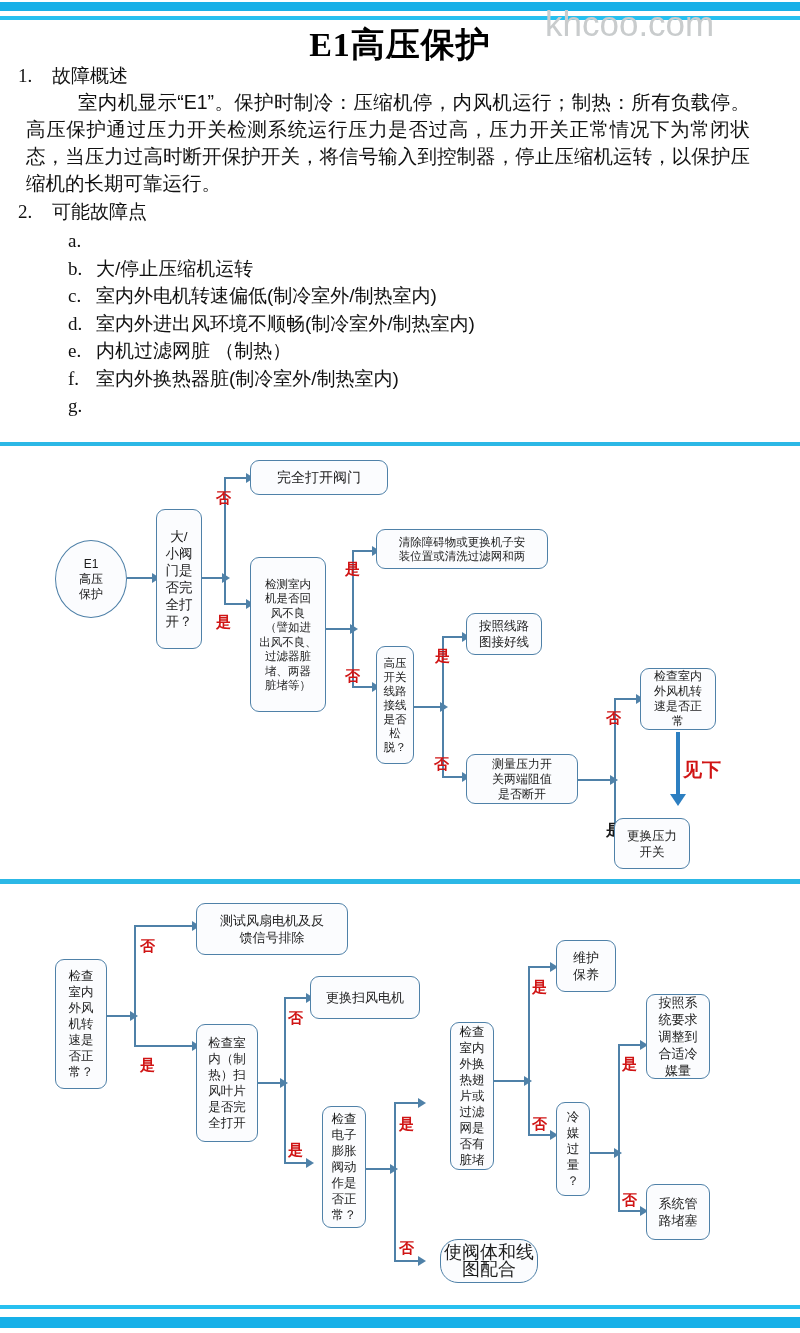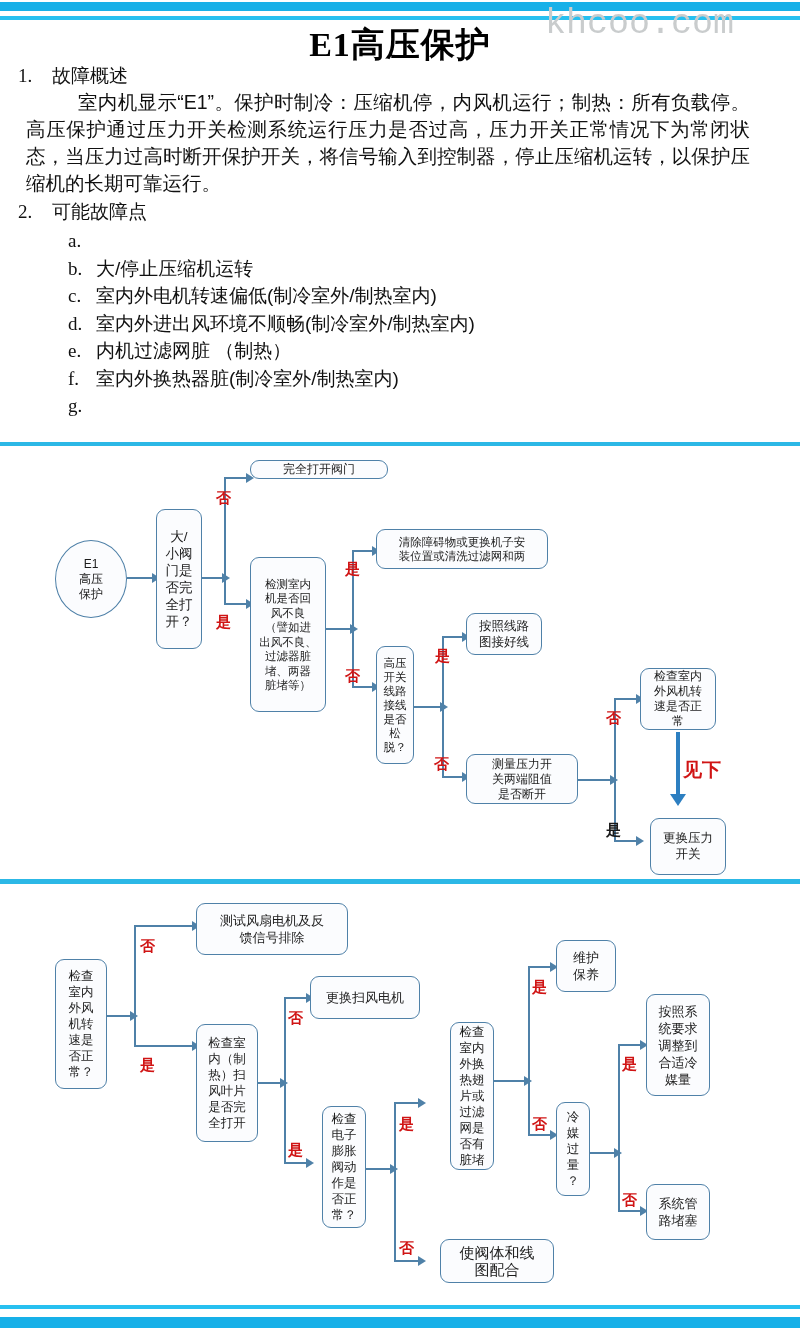--- a/index.html
+++ b/index.html
@@ -18,21 +18,21 @@
   .bar-thin-top{position:absolute;left:0;top:16px;width:800px;height:4px;background:#27c0f0;}
   .rule-1{position:absolute;left:0;top:442px;width:800px;height:4px;background:#2cb8e6;}
   .rule-2{position:absolute;left:0;top:879px;width:800px;height:5px;background:#2cb8e6;}
   .bar-thin-bottom{position:absolute;left:0;top:1305px;width:800px;height:4px;background:#27c0f0;}
   .bar-thick-bottom{position:absolute;left:0;top:1317px;width:800px;height:11px;background:#17b0e8;}
 
   
   .watermark{
     position:absolute;left:545px;top:4px;
     font-size:35px;color:#c9cccd;letter-spacing:0px;
-    font-family:Liberation Mono, monospace;
+    font-family:Liberation Sans, sans-serif;
     font-weight:400;
     user-select:none;
   }
 
   
   .title{
     position:absolute;left:0;top:22px;width:800px;text-align:center;
     font-family:"Liberation Serif","DejaVu Serif",serif;
     font-weight:700;font-size:34px;letter-spacing:1px;color:#000;
   }
@@ -149,21 +149,21 @@
     <div class="conn v" style="left:224px;top:31px;height:128px;"></div>
 
     <div class="conn h" style="left:224px;top:31px;width:24px;"></div>
     <div class="ah r" style="left:246px;top:27px;"></div>
     <div class="lbl" style="left:216px;top:44px;">否</div>
 
     <div class="conn h" style="left:224px;top:157px;width:24px;"></div>
     <div class="ah r" style="left:246px;top:153px;"></div>
     <div class="lbl" style="left:216px;top:168px;">是</div>
 
-    <div class="node" style="left:250px;top:14px;width:138px;height:19px;font-size:12px;line-height:17px;">
+    <div class="node" style="left:250px;top:14px;width:138px;height:35px;font-size:14px;line-height:17px;">
       <span>完全打开阀门</span>
     </div>
 
     <div class="node" style="left:250px;top:111px;width:76px;height:155px;font-size:11.5px;line-height:14.5px;">
       <span>检测室内<br>机是否回<br>风不良<br>（譬如进<br>出风不良、<br>过滤器脏<br>堵、两器<br>脏堵等）</span>
     </div>
     <div class="conn h" style="left:326px;top:182px;width:26px;"></div>
     <div class="ah r" style="left:350px;top:178px;"></div>
 
     <div class="conn v" style="left:352px;top:104px;height:138px;"></div>
@@ -211,21 +211,21 @@
     <div class="lbl blk" style="left:606px;top:376px;">是</div>
 
     <div class="node" style="left:640px;top:222px;width:76px;height:62px;font-size:12px;line-height:15px;">
       <span>检查室内<br>外风机转<br>速是否正<br>常</span>
     </div>
 
     <div class="conn v bluefat" style="left:676px;top:286px;width:4px;height:64px;"></div>
     <div class="ah d fat" style="left:670px;top:348px;"></div>
     <div class="lbl big" style="left:683px;top:316px;">见下</div>
 
-    <div class="node" style="left:650px;top:372px;width:76px;height:57px;font-size:12.5px;line-height:16px;font-family:Liberation Mono, monospace;">
+    <div class="node" style="left:614px;top:372px;width:76px;height:51px;font-size:12.5px;line-height:16px;">
       <span>更换压力<br>开关</span>
     </div>
   </div>
 
   <div class="rule-2"></div>
 
   <div class="flow" id="fc2" style="top:884px;width:800px;height:420px;">
 
     <div class="node" style="left:55px;top:75px;width:52px;height:130px;font-size:12.5px;line-height:16px;">
       <span>检查<br>室内<br>外风<br>机转<br>速是<br>否正<br>常？</span>
@@ -270,21 +270,21 @@
     <div class="ah r" style="left:390px;top:280px;"></div>
 
     <div class="conn v" style="left:394px;top:218px;height:160px;"></div>
     <div class="conn h" style="left:394px;top:218px;width:26px;"></div>
     <div class="ah r" style="left:418px;top:214px;"></div>
     <div class="lbl" style="left:399px;top:232px;">是</div>
     <div class="conn h" style="left:394px;top:376px;width:26px;"></div>
     <div class="ah r" style="left:418px;top:372px;"></div>
     <div class="lbl" style="left:399px;top:356px;">否</div>
 
-    <div class="node" style="left:440px;top:355px;width:114px;height:44px;font-size:15px;line-height:17px;">
+    <div class="node" style="left:440px;top:355px;width:98px;height:44px;font-size:18px;line-height:17px;border-radius:18px;">
       <span>使阀体和线<br>图配合</span>
     </div>
 
     <div class="node" style="left:450px;top:138px;width:44px;height:148px;font-size:12.5px;line-height:16px;">
       <span>检查<br>室内<br>外换<br>热翅<br>片或<br>过滤<br>网是<br>否有<br>脏堵</span>
     </div>
     <div class="conn h" style="left:494px;top:196px;width:32px;"></div>
     <div class="ah r" style="left:524px;top:192px;"></div>
 
     <div class="conn v" style="left:528px;top:82px;height:170px;"></div>
@@ -306,21 +306,21 @@
     <div class="ah r" style="left:614px;top:264px;"></div>
 
     <div class="conn v" style="left:618px;top:160px;height:168px;"></div>
     <div class="conn h" style="left:618px;top:160px;width:24px;"></div>
     <div class="ah r" style="left:640px;top:156px;"></div>
     <div class="lbl" style="left:622px;top:172px;">是</div>
     <div class="conn h" style="left:618px;top:326px;width:24px;"></div>
     <div class="ah r" style="left:640px;top:322px;"></div>
     <div class="lbl" style="left:622px;top:308px;">否</div>
 
-    <div class="node" style="left:646px;top:110px;width:64px;height:102px;font-size:13px;line-height:17px;">
+    <div class="node" style="left:646px;top:110px;width:64px;height:85px;font-size:13px;line-height:17px;">
       <span>按照系<br>统要求<br>调整到<br>合适冷<br>媒量</span>
     </div>
 
     <div class="node" style="left:646px;top:300px;width:64px;height:56px;font-size:13px;line-height:17px;">
       <span>系统管<br>路堵塞</span>
     </div>
   </div>
 
   <div class="bar-thin-bottom"></div>
   <div class="bar-thick-bottom"></div>

